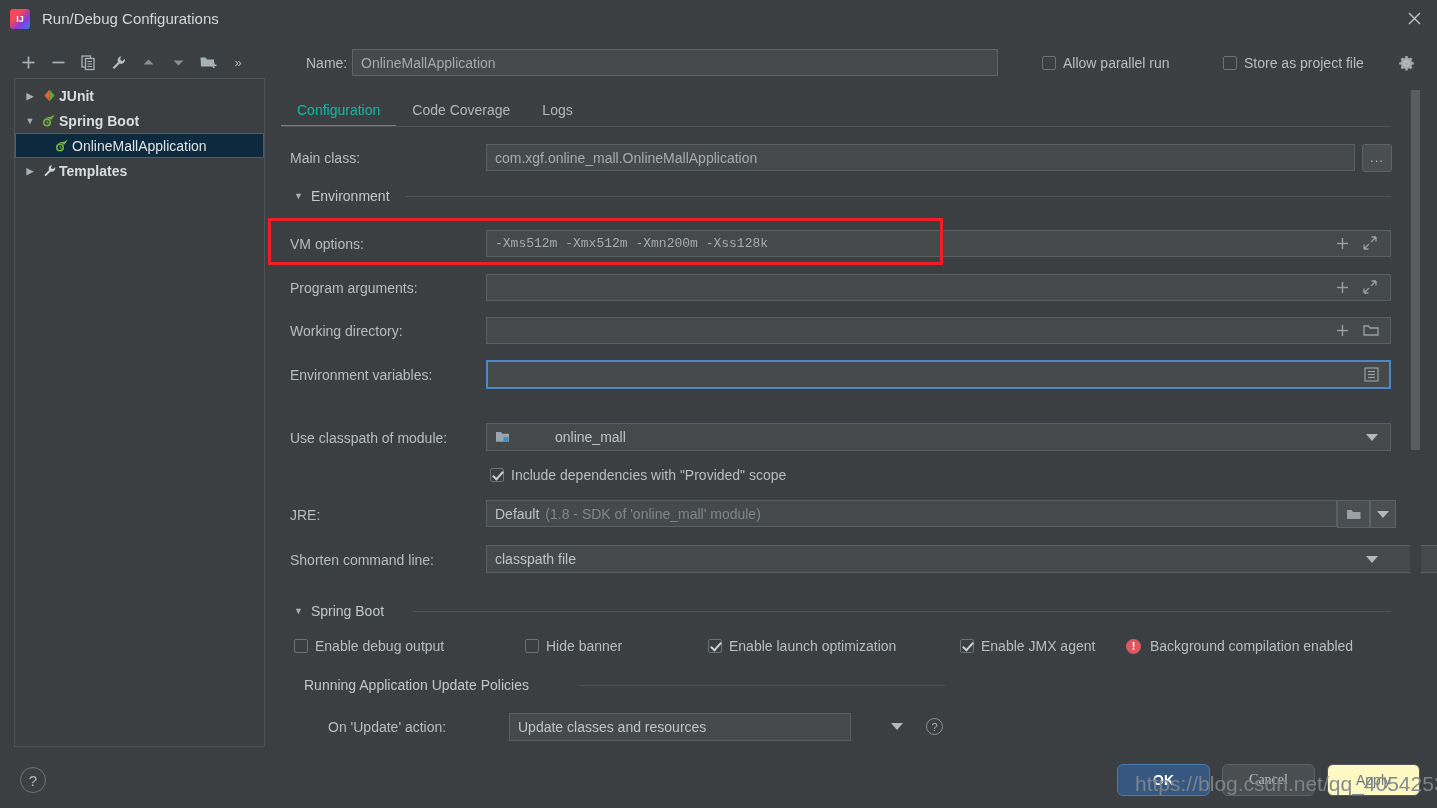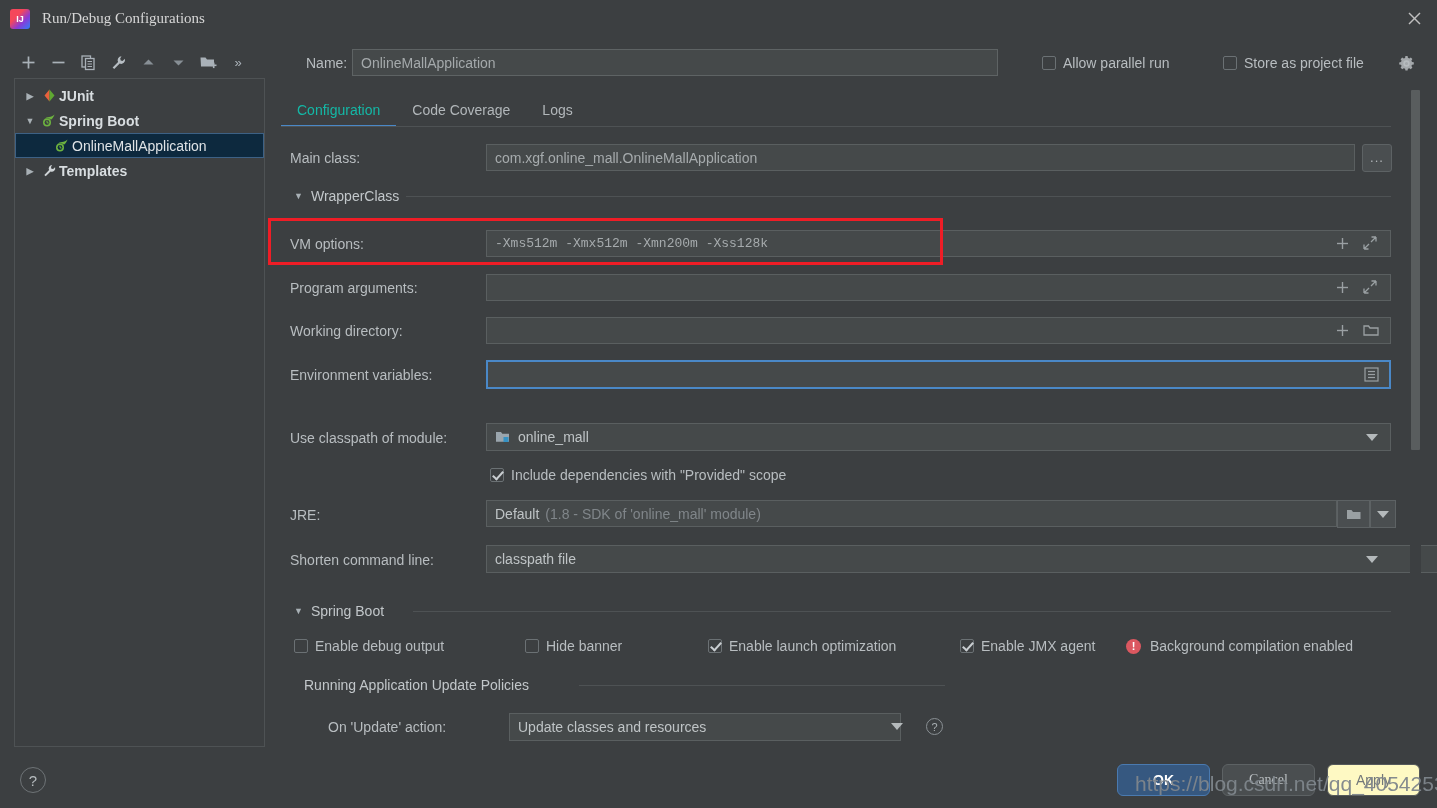--- a/index.html
+++ b/index.html
@@ -31,21 +31,21 @@
     flex: 0 0 auto;
   }
   .titlebar .app-icon::after {
     content: "IJ";
     position: absolute; left: 0; top: 0; right: 0; bottom: 0;
     display: flex; align-items: center; justify-content: center;
     color: #fff; font-size: 9px; font-weight: bold;
     font-family: "Liberation Sans", sans-serif;
   }
   .titlebar .title-text {
-    margin-left: 12px; font-size: 15px; color: #d6d6d6; font-family: Liberation Serif, serif;
+    margin-left: 12px; font-size: 15px; color: #d6d6d6;
   }
   .close-btn {
     position: absolute; right: 0; top: 0; width: 46px; height: 37px;
     display: flex; align-items: center; justify-content: center;
     color: #bfbfbf; font-size: 19px; line-height: 1; cursor: default;
   }
 
   
   .left-toolbar {
     position: absolute; left: 14px; top: 46px; width: 250px; height: 32px;
@@ -367,21 +367,21 @@
     <div class="form">
 
       <div class="lbl" style="left:9px; top:12px;">Main class:</div>
       <div class="inp" style="left:205px; top:6px; width:869px;">com.xgf.online_mall.OnlineMallApplication</div>
       <div class="btn-sq" style="left:1081px; top:6px; width:30px; height:28px;">
         <span style="font-size:13px; letter-spacing:1px; line-height:6px;">...</span>
       </div>
 
       <div class="section-head" style="left:13px; top:50px;">
         <span class="arrow">▼</span>
-        <span>WrapperClass</span>
+        <span>Environment</span>
       </div>
       <div class="section-line" style="left:125px; top:58px; width:985px;"></div>
 
       <div class="lbl" style="left:9px; top:98px;">VM options:</div>
       <div class="inp" style="left:205px; top:92px; width:905px; font-family:'Liberation Mono', monospace; font-size:13px;">-Xms512m -Xmx512m -Xmn200m -Xss128k</div>
       <div class="fieldicons" style="left:1055px; top:98px;">
         <span>
           <svg width="13" height="13" viewBox="0 0 13 13">
             <line x1="6.5" y1="1" x2="6.5" y2="12" stroke="#9aa0a3" stroke-width="1.4"></line>
             <line x1="1" y1="6.5" x2="12" y2="6.5" stroke="#9aa0a3" stroke-width="1.4"></line>
@@ -435,21 +435,21 @@
           <svg width="15" height="15" viewBox="0 0 15 15">
             <rect x="1" y="1" width="13" height="13" fill="none" stroke="#9aa0a3" stroke-width="1.2"></rect>
             <line x1="4" y1="4.5" x2="11" y2="4.5" stroke="#9aa0a3" stroke-width="1.2"></line>
             <line x1="4" y1="7.5" x2="11" y2="7.5" stroke="#9aa0a3" stroke-width="1.2"></line>
             <line x1="4" y1="10.5" x2="11" y2="10.5" stroke="#9aa0a3" stroke-width="1.2"></line>
           </svg>
         </span>
       </div>
 
       <div class="lbl" style="left:9px; top:292px;">Use classpath of module:</div>
-      <div class="dropdown" style="left:205px; top:285px; width:905px;">
+      <div class="dropdown" style="left:205px; top:285px; width:905px;gap:37px;">
         <span style="display:flex; align-items:center; margin-right:7px;">
           <svg width="16" height="14" viewBox="0 0 16 14">
             <path d="M1 2h5l1.3 1.8H14v8H1z" fill="#9aa5ad"></path>
             <rect x="8.5" y="7" width="5" height="5" fill="#3592c4"></rect>
           </svg>
         </span>
         <span>online_mall</span>
       </div>
       <span class="dd-arrow" style="left:1085px; top:296px;"></span>
 
@@ -504,21 +504,21 @@
         <span class="err-icon">!</span>
         <span>Background compilation enabled</span>
       </div>
 
       <div class="section-head" style="left:23px; top:539px;">
         <span>Running Application Update Policies</span>
       </div>
       <div class="section-line" style="left:298px; top:547px; width:366px;"></div>
 
       <div class="lbl" style="left:47px; top:581px;">On 'Update' action:</div>
-      <div class="dropdown" style="left:228px; top:575px; width:392px;">
+      <div class="dropdown" style="left:228px; top:575px; width:342px;">
         <span>Update classes and resources</span>
       </div>
       <span class="dd-arrow" style="left:610px; top:585px;"></span>
       <span class="qmark" style="position:absolute; left:645px; top:580px;">?</span>
 
     </div>
   </div>
 
   <div class="scroll-track"></div>
   <div class="scroll-thumb"></div>

